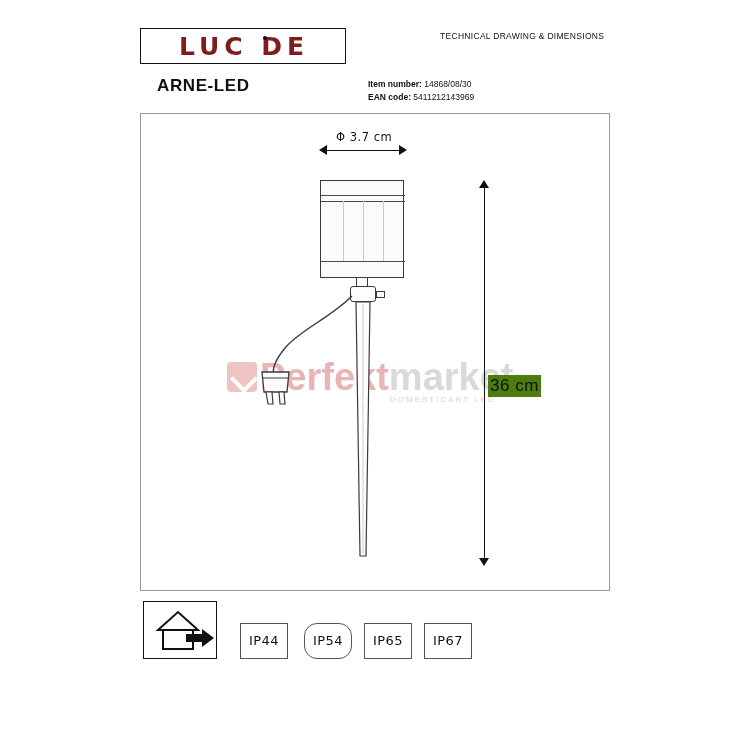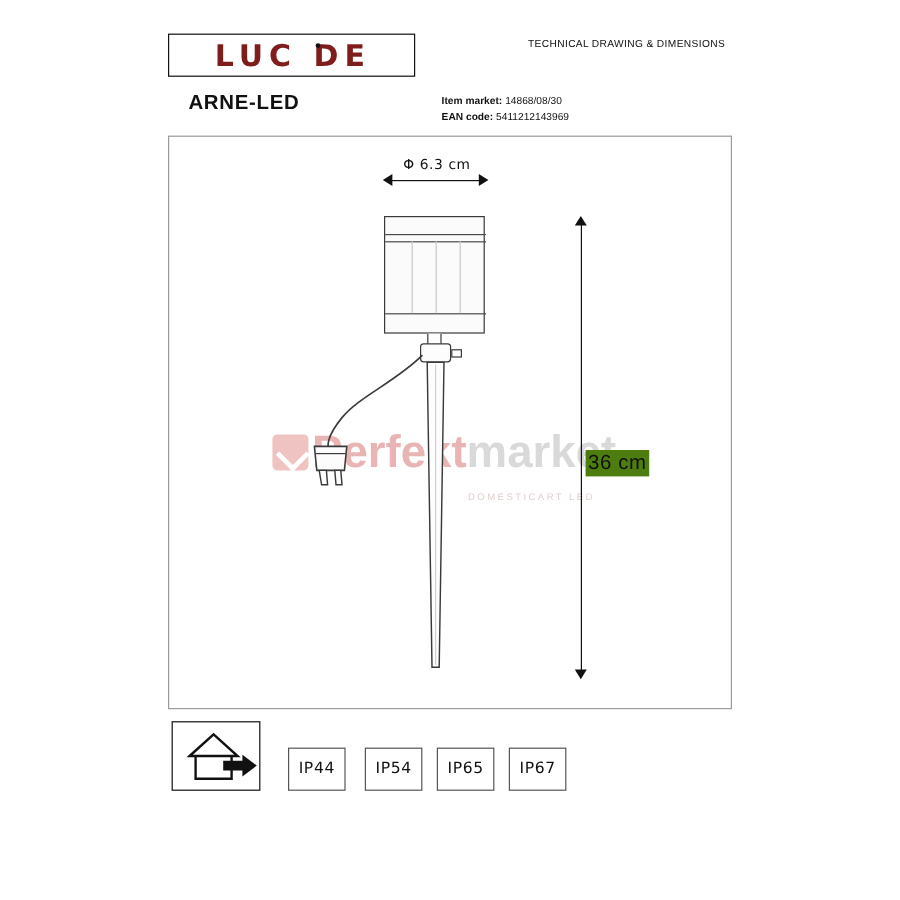--- a/index.html
+++ b/index.html
@@ -111,21 +111,21 @@
     top: 8px;
     font-size: 38px;
     font-weight: 700;
     letter-spacing: 0px;
     color: #d9d9d9;
   }
   .wm-text .red { color: #e8b4b4; }
   .wm-sub {
     position: absolute;
     left: 185px;
-    top: 62px;
+    top: 47px;
     font-size: 8px;
     letter-spacing: 2px;
     color: #e2cfcf;
   }
   .wm-mark {
     position: absolute;
     left: 22px;
     top: 14px;
     width: 30px;
     height: 30px;
@@ -283,21 +283,21 @@
     border: 1.2px solid #555;
     box-sizing: border-box;
     font-size: 13px;
     letter-spacing: 0.5px;
     color: #111;
     text-align: center;
     line-height: 34px;
     font-family: "DejaVu Sans", sans-serif;
   }
   .ip1 { left: 240px; }
-  .ip2 { left: 304px; }
+  .ip2 { left: 304px; border-radius: 13px; }
   .ip3 { left: 364px; }
   .ip4 { left: 424px; }
 
   .ip-expl {
     position: absolute;
     left: 501px;
     top: 616px;
     width: 130px;
     font-size: 9px;
     line-height: 13px;
@@ -313,21 +313,21 @@
     <div class="brand-text">LUC DE</div>
     <div class="brand-dot"></div>
   </div>
 
   <div class="tech-note">TECHNICAL DRAWING &amp; DIMENSIONS</div>
 
   <div class="product-title">ARNE-LED</div>
 
   <div class="item-block">
     <div>
-      <b>Item market:</b>
+      <b>Item number:</b>
       <span>14868/08/30</span>
     </div>
     <div>
       <b>EAN code:</b>
       <span>5411212143969</span>
     </div>
   </div>
 
   <div class="frame"></div>
 
@@ -357,21 +357,21 @@
     <path d="M352,296 C330,318 300,330 285,348 C272,364 272,372 275,378" fill="none" stroke="#3a3a3a" stroke-width="1.4"></path>
 
     <g>
       <path d="M262,372 L289,372 L287,392 L264,392 Z" fill="#fcfcfc" stroke="#3a3a3a" stroke-width="1.3"></path>
       <line x1="263" y1="378" x2="288" y2="378" stroke="#3a3a3a" stroke-width="1"></line>
       <path d="M266,392 L268,404 L273,404 L272,392 Z" fill="#fcfcfc" stroke="#3a3a3a" stroke-width="1.2"></path>
       <path d="M279,392 L280,404 L285,404 L284,392 Z" fill="#fcfcfc" stroke="#3a3a3a" stroke-width="1.2"></path>
     </g>
   </svg>
 
-  <div class="dim-top-label">Φ 6.3 cm</div>
+  <div class="dim-top-label">Φ 3.7 cm</div>
   <div class="dim-top-line"></div>
   <div class="arrow-l"></div>
   <div class="arrow-r"></div>
 
   <div class="dim-right-line"></div>
   <div class="arrow-u"></div>
   <div class="arrow-d"></div>
   <div class="dim-right-label">36 cm</div>
 
   <div class="house-box">

